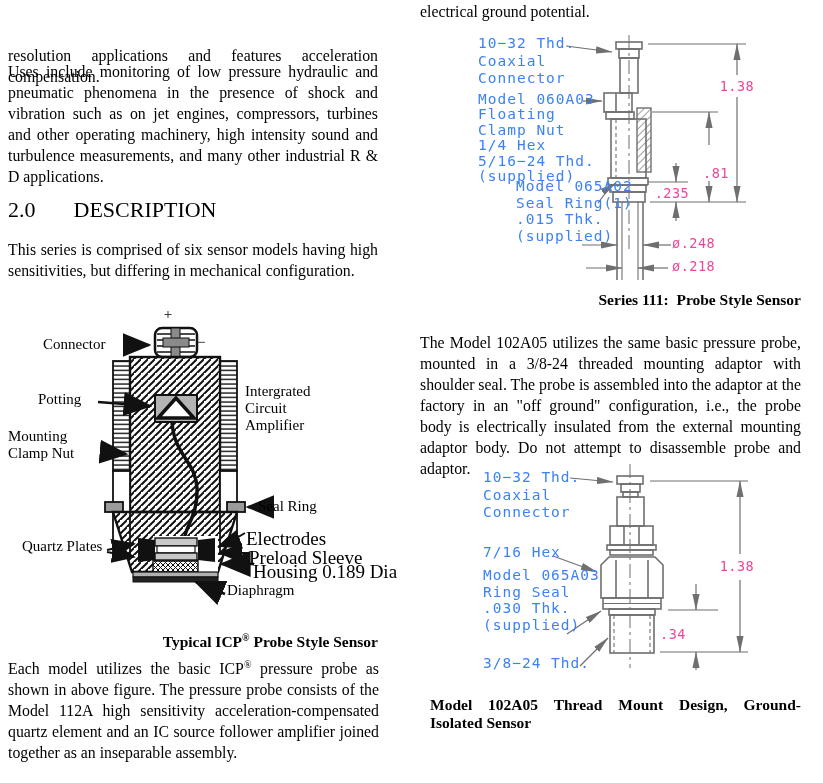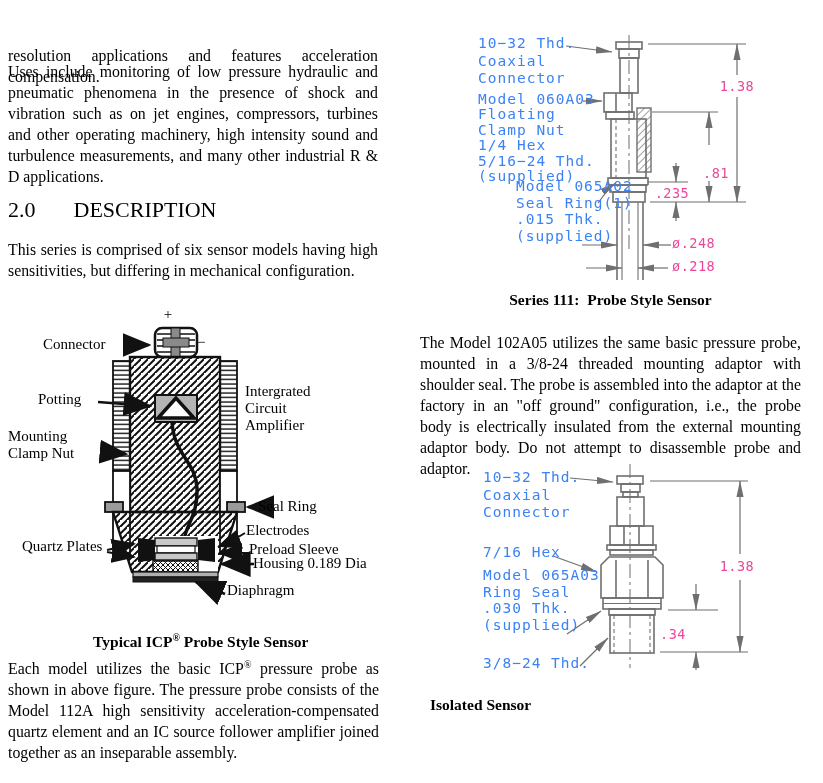--- a/index.html
+++ b/index.html
@@ -3,28 +3,28 @@
 <meta charset="utf-8">
 <style>
   html,body{margin:0;padding:0;background:#fff;}
   .page{position:relative;width:823px;height:783px;background:#ffffff;overflow:hidden;
         font-family:"Liberation Serif", serif;color:#000;}
   .para{position:absolute;font-size:15.8px;line-height:21px;text-align:justify;}
   .head{position:absolute;font-weight:normal;font-size:22px;}
   .head .num{display:inline-block;margin-right:38px;}
   .fig{position:absolute;}
   .lbl{position:absolute;font-size:15px;line-height:17px;white-space:pre-line;}
-  .lbl2{position:absolute;font-size:15px;line-height:15.5px;white-space:pre-line;}
+  .lbl2{position:absolute;font-size:19px;line-height:15.5px;white-space:pre-line;margin-top:8px;}
   .cad{position:absolute;font-family:"DejaVu Sans Mono", monospace;color:#3b82f6;
        font-size:14.5px;letter-spacing:1px;line-height:17.5px;white-space:pre-line;}
   .cad.tight{line-height:15.4px;}
   .cad.lh16{line-height:16.5px;}
   .dim{position:absolute;font-family:"DejaVu Sans Mono", monospace;color:#ec4899;
        font-size:13.5px;letter-spacing:.5px;background:#fff;text-align:center;padding:0 1px;}
-  .cap{position:absolute;font-weight:bold;font-size:15.5px;text-align:center;white-space:pre-wrap;}
+  .cap{position:absolute;font-weight:bold;font-size:15.5px;text-align:right;white-space:pre-wrap;}
   .capj{position:absolute;font-weight:bold;font-size:15.5px;line-height:17.5px;}
   .capj .j1{text-align:justify;text-align-last:justify;display:block;}
   sup{font-size:10px;}
   svg{position:absolute;overflow:visible;}
 </style>
 </head>
 <body>
 
 <div class="page">
 
@@ -118,20 +118,21 @@
   <div class="lbl" style="left:227px;top:582px;">Diaphragm</div>
 
   <div class="cap" style="left:8px;top:614px;width:370px;">
     <span>Typical ICP</span><sup>®</sup><span> Probe Style Sensor</span>
   </div>
 
   <div class="para" style="left:8px;top:654px;width:371px;">
     <span>Each model utilizes the basic ICP</span><sup>®</sup><span> pressure probe as shown in above figure. The pressure probe consists of the Model 112A high sensitivity acceleration-compensated quartz element and an IC source follower amplifier joined together as an inseparable assembly.</span>
   </div>
 
+  <div class="para" style="left:420px;top:1px;width:380px;">electrical ground potential.</div>
 
   <svg class="fig" style="left:420px;top:35px;" width="390" height="252" viewBox="0 0 390 252">
     <defs>
       <pattern id="ch2" width="5" height="5" patternUnits="userSpaceOnUse" patternTransform="rotate(45)">
         <line x1="0" y1="0" x2="0" y2="5" stroke="#6f6f6f" stroke-width="1.3"></line>
       </pattern>
       <marker id="c2" viewBox="0 0 14 6" refX="13.5" refY="3" markerWidth="14" markerHeight="6" orient="auto">
         <path d="M0,0 L14,3 L0,6 Z" fill="#6f6f6f"></path>
       </marker>
     </defs>
@@ -260,16 +261,17 @@
   <div class="cad" style="left:483px;top:544px;">7/16 Hex</div>
   <div class="cad lh16" style="left:483px;top:567px;">Model 065A03
 Ring Seal
 .030 Thk.
 (supplied)</div>
   <div class="cad" style="left:483px;top:655px;">3/8−24 Thd.</div>
   <div class="dim" style="left:716px;top:558px;width:40px;">1.38</div>
   <div class="dim" style="left:655px;top:626px;width:34px;">.34</div>
 
   <div class="capj" style="left:430px;top:696px;width:371px;">
+    <span class="j1">Model 102A05 Thread Mount Design, Ground-</span>
     <span>Isolated Sensor</span>
   </div>
 
 </div>
 
 </body></html>

